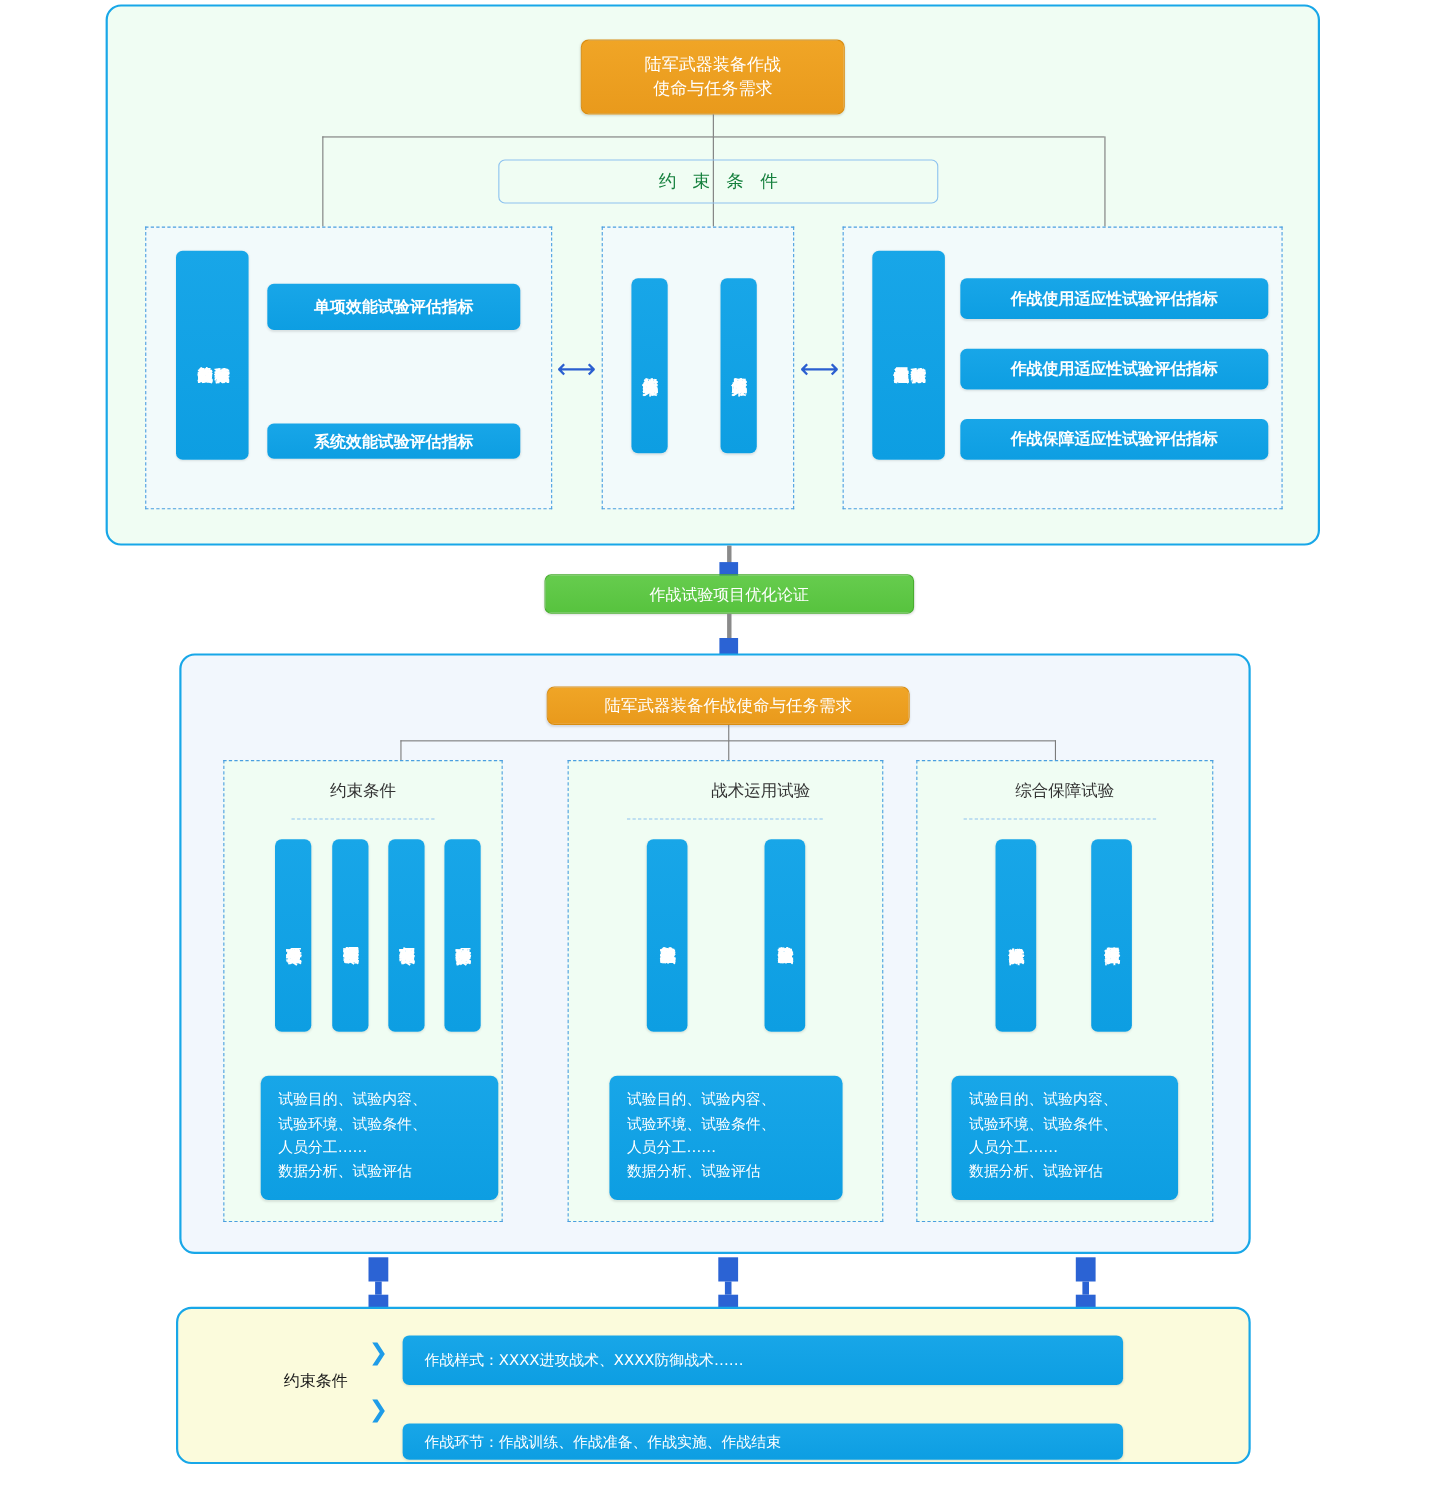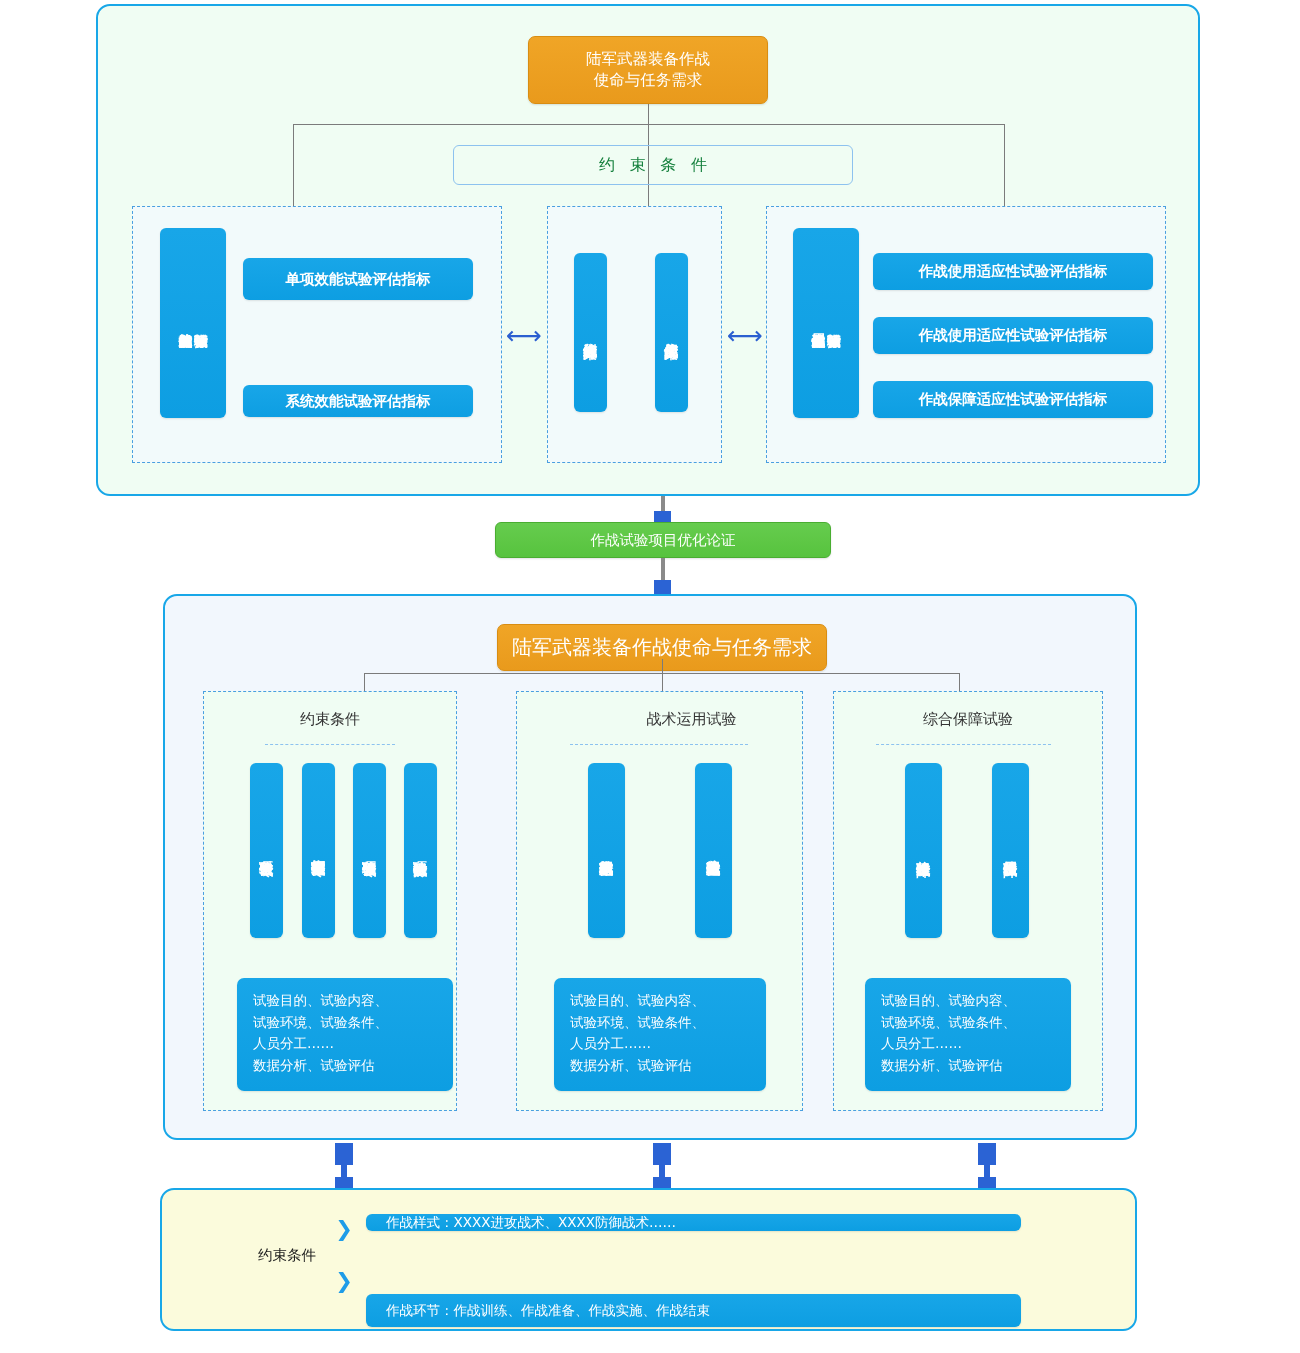--- a/index.html
+++ b/index.html
@@ -26,21 +26,21 @@
 
   
   .orange-box{
     background:linear-gradient(#f0a526,#e99a1c);
     border:1px solid #d98d12;border-radius:7px;
     color:#ffffff;display:flex;align-items:center;justify-content:center;
     text-align:center;line-height:1.35;font-size:15.5px;
     box-shadow:0 1px 2px rgba(0,0,0,.12);
   }
   .orange-top{left:528px;top:36px;width:240px;height:68px;}
-  .orange-mid{left:497px;top:624px;width:330px;height:47px;font-size:20px;}
+  .orange-mid{left:497px;top:624px;width:330px;height:35px;font-size:15px;}
 
   
   .green-box{
     left:495px;top:522px;width:336px;height:36px;
     background:linear-gradient(#66cc4e,#57c33e);
     border:1px solid #49ad31;border-radius:6px;color:#fff;
     display:flex;align-items:center;justify-content:center;font-size:14.5px;
     box-shadow:0 1px 2px rgba(0,0,0,.12);
   }
 
@@ -131,21 +131,21 @@
     color:#1e9ce8;font-size:21px;font-weight:bold;line-height:1;
     display:flex;align-items:center;justify-content:center;
   }
   .chev1{left:333px;top:1218px;width:22px;height:22px;}
   .chev2{left:333px;top:1270px;width:22px;height:22px;}
   .bar{
     background:linear-gradient(#18a6e8,#0d9ee2);border-radius:6px;color:#fff;
     font-size:13.5px;display:flex;align-items:center;padding-left:20px;
     box-shadow:0 1px 2px rgba(0,0,0,.10);
   }
-  .bar1{left:366px;top:1214px;width:655px;height:17px;}
+  .bar1{left:366px;top:1214px;width:655px;height:45px;}
   .bar2{left:366px;top:1294px;width:655px;height:33px;}
 
   
   .vline{background:#7b7b7b;width:1px;}
   .hline{background:#7b7b7b;height:1px;}
   .vline-thick{background:#8a8a8a;width:4px;}
   .sq{background:#2b63d4;width:17px;height:17px;}
 
   .staple{
     width:18px;height:56px;

